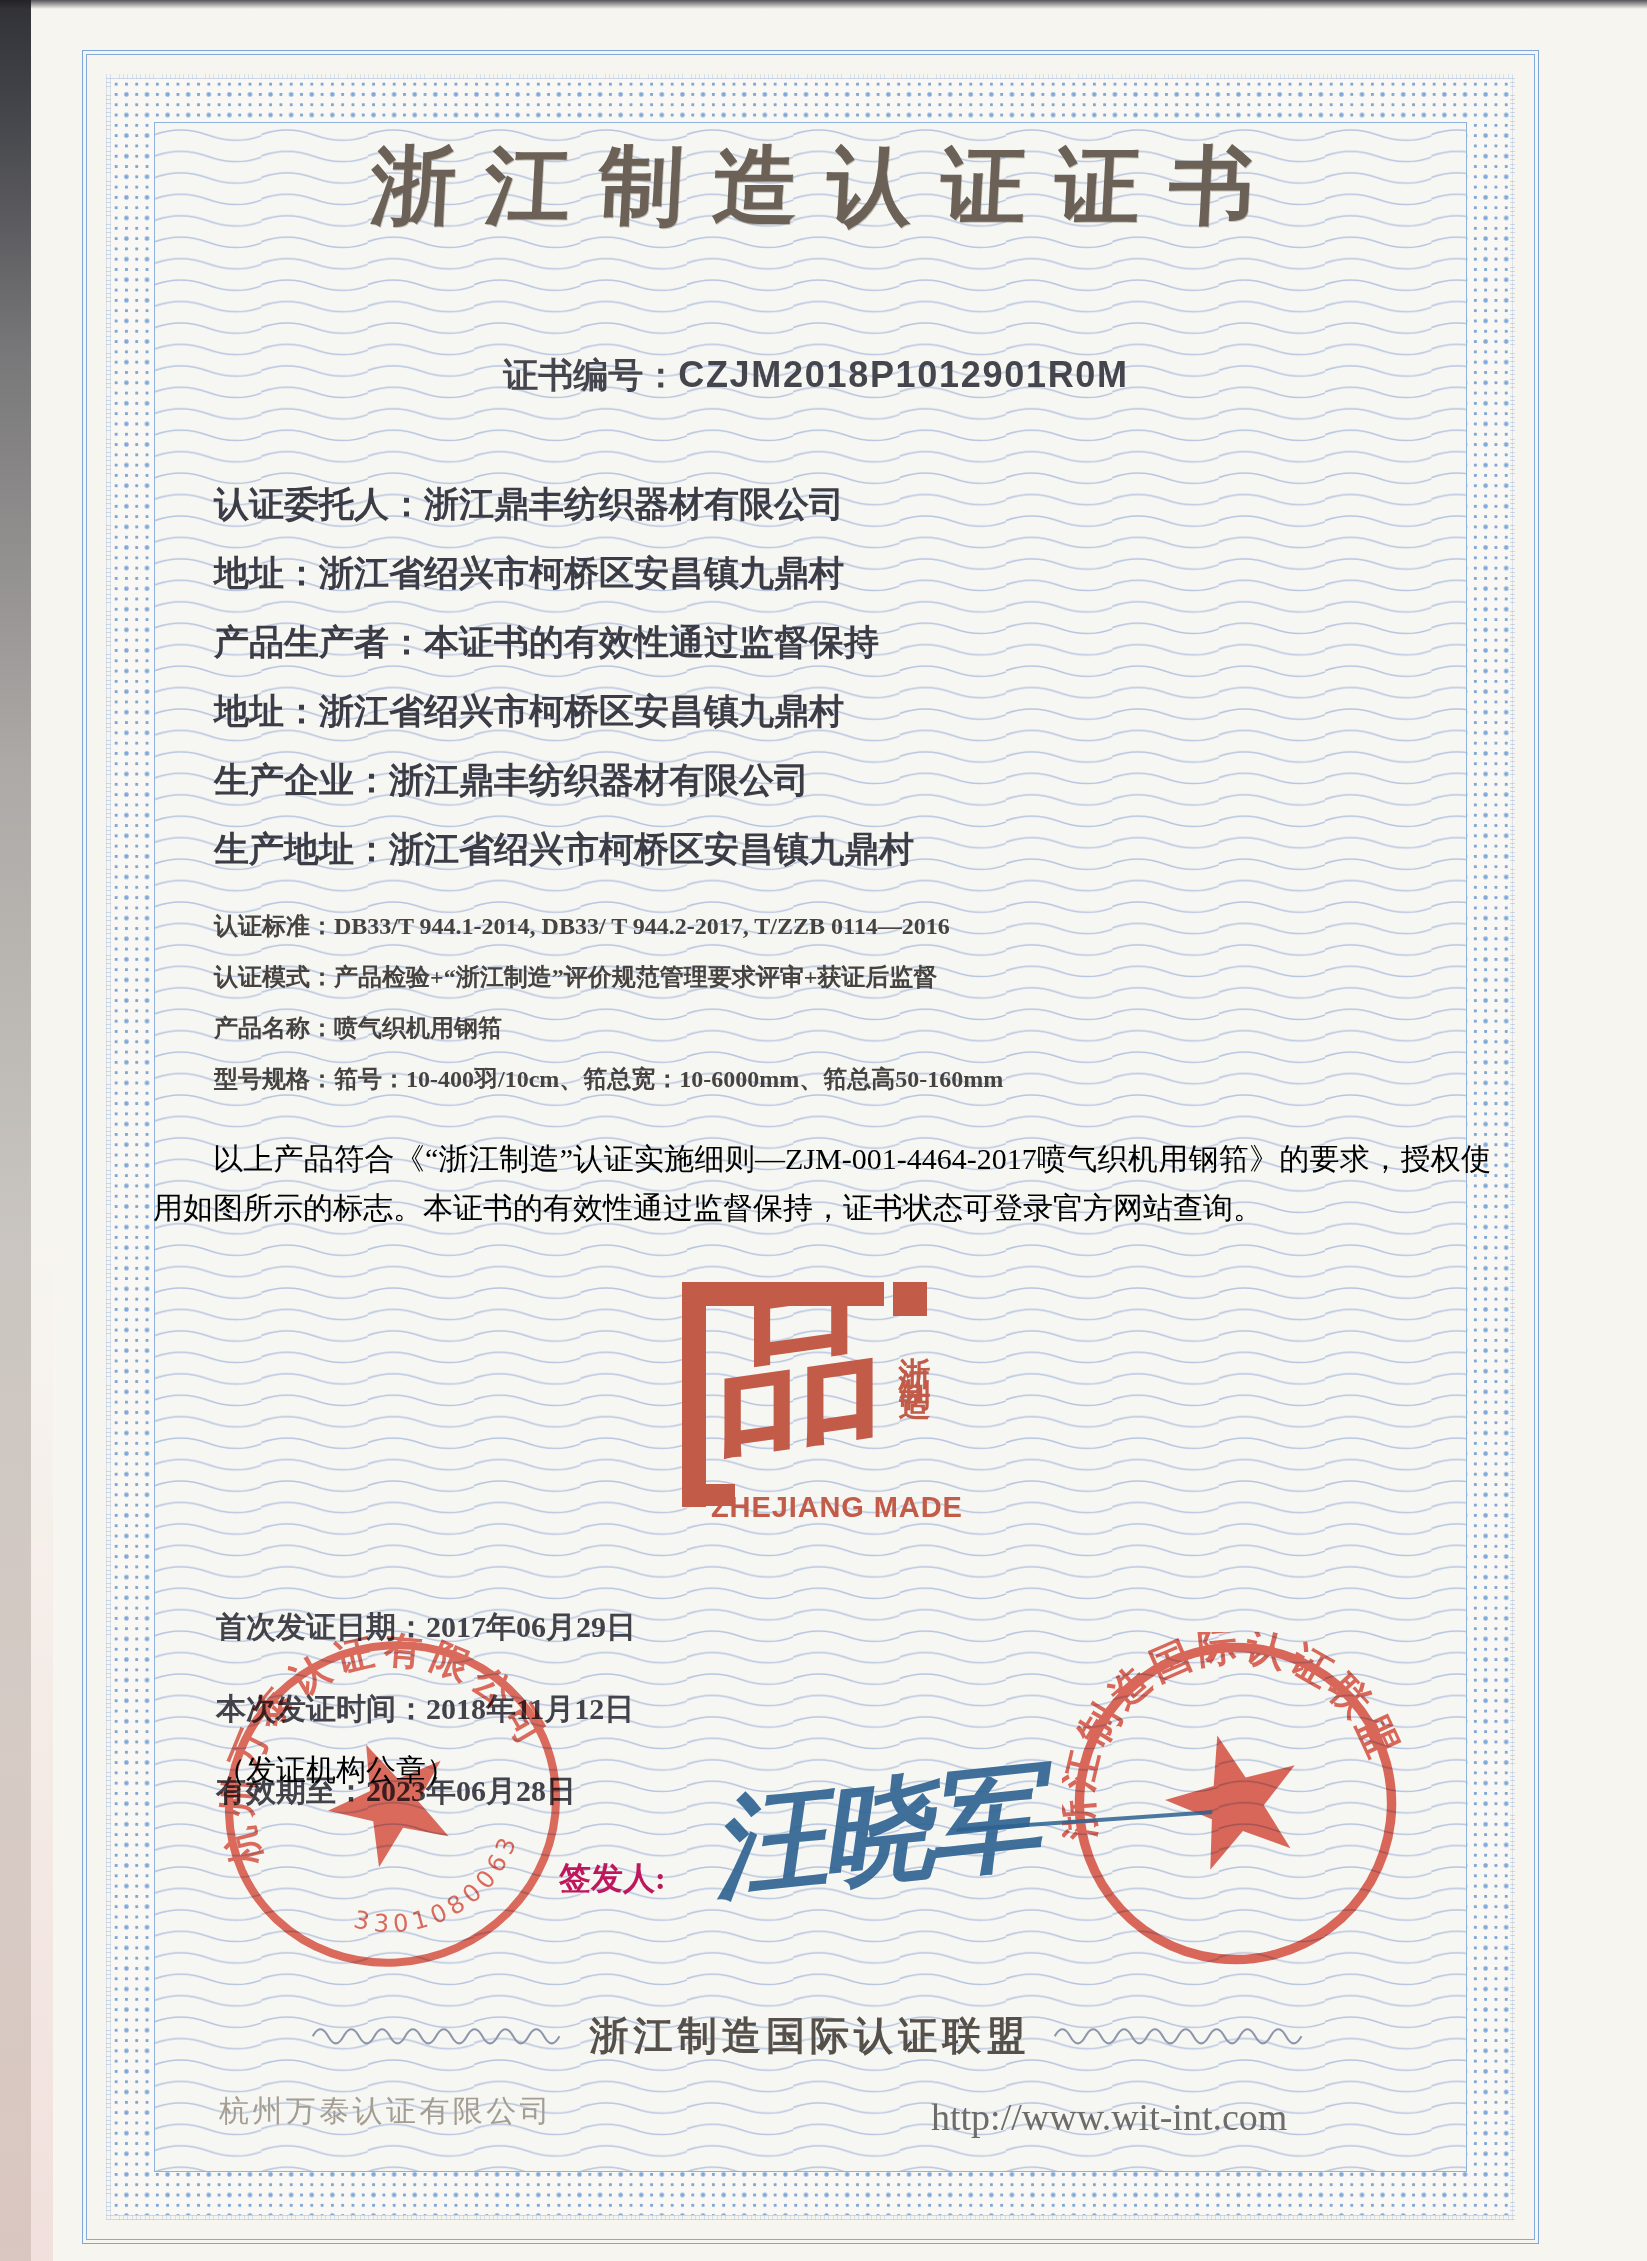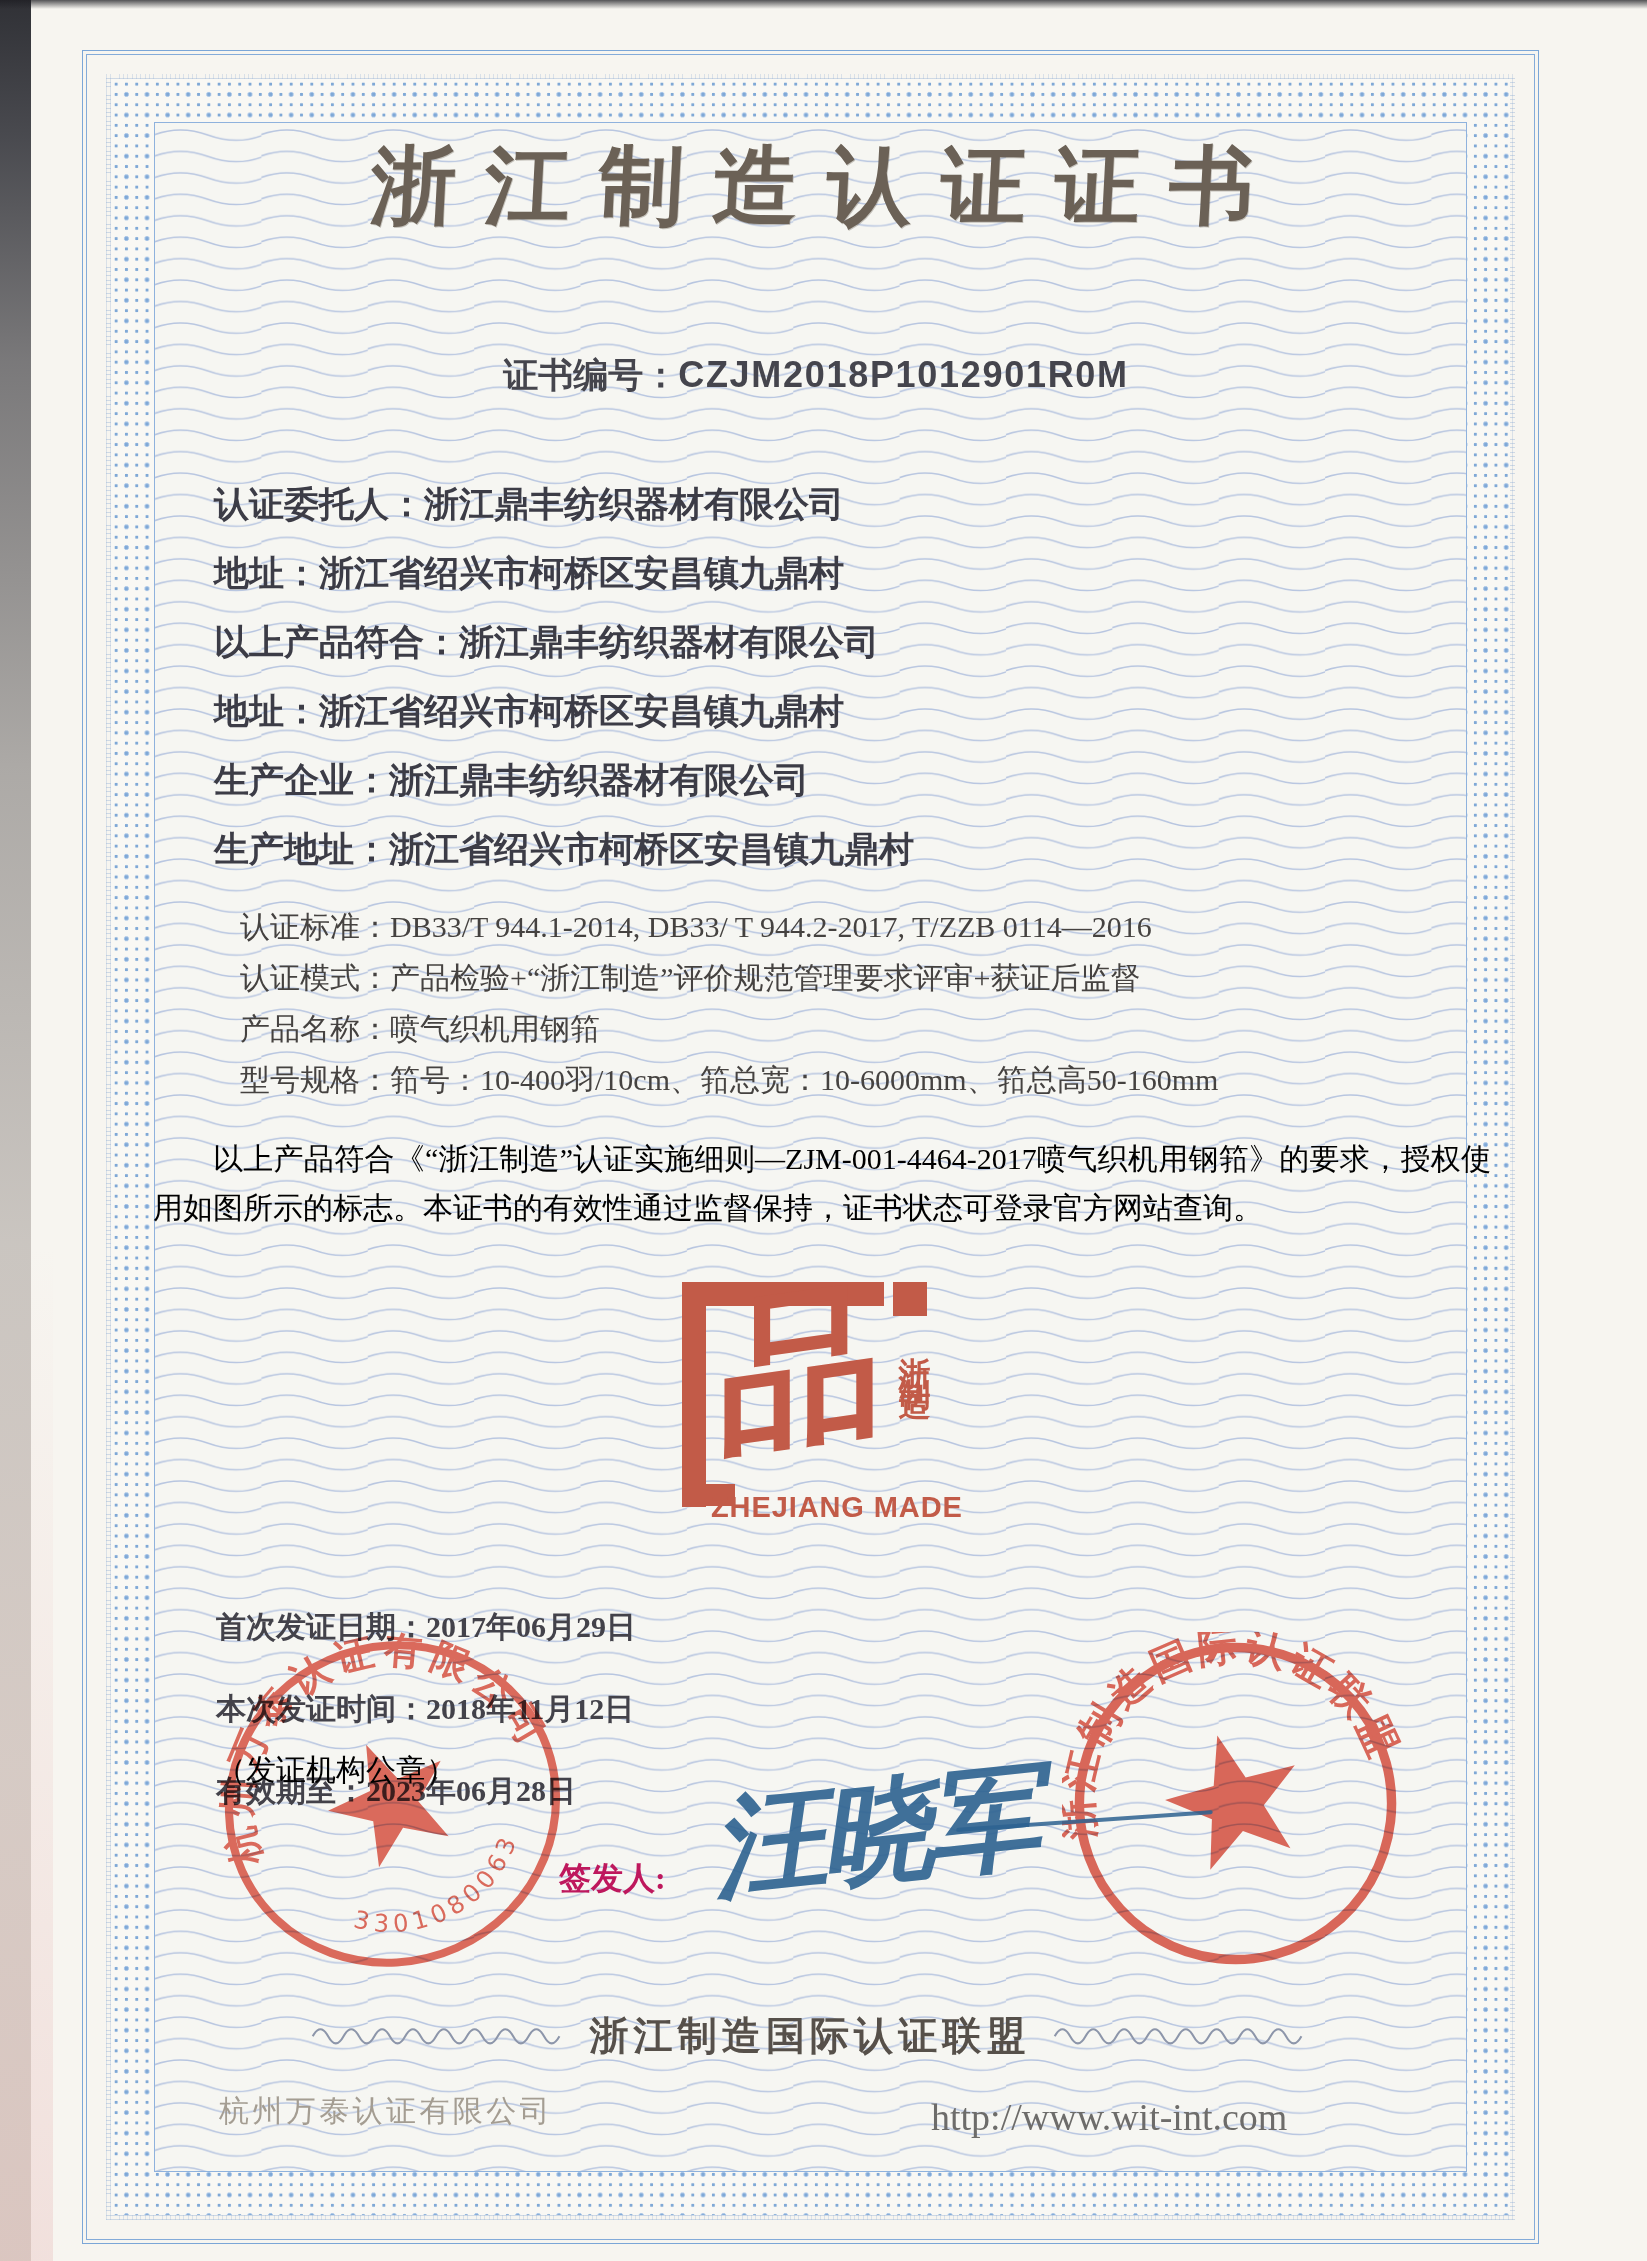--- a/index.html
+++ b/index.html
@@ -39,21 +39,21 @@
   
   .abs{position:absolute;z-index:2;}
   .title{left:154px;top:129px;width:1312px;text-align:center;
     font-size:85px;font-weight:700;letter-spacing:29px;padding-left:17px;
     color:#6b6156;transform:skewX(-3deg);text-shadow:0.9px 0.9px 0 rgba(107,97,86,.35);}
   .certno{left:154px;top:352px;width:1312px;text-align:center;color:#45454d;}
   .certno .lbl{font-size:35px;font-weight:700;margin-left:12px;}
   .certno .val{font-size:36px;font-weight:700;font-family:"Liberation Sans","DejaVu Sans",sans-serif;letter-spacing:1.7px;}
   .fields{left:214px;top:470px;width:1252px;font-size:35px;font-weight:700;color:#3c3c46;}
   .fields div{height:69px;line-height:69px;white-space:nowrap;}
-  .standards{left:214px;top:901px;width:1270px;font-size:30px;font-weight:400;color:#454240;margin-left:26px;}
+  .standards{left:214px;top:901px;width:1270px;font-size:24px;font-weight:700;color:#454240;}
   .standards div{height:51px;line-height:51px;white-space:nowrap;}
   .para{left:153px;top:1134px;width:1338px;font-size:30px;line-height:49px;
     color:#000000;text-indent:2em;text-align:justify;font-weight:500;}
 
   
   .logo{left:682px;top:1282px;width:266px;height:249px;z-index:2;}
   .logo .bar{position:absolute;background:#c25b48;}
   .logo .glyph{position:absolute;left:36px;top:5.1px;font-size:165px;line-height:1;
     color:#c25b48;font-weight:700;transform:rotate(-8deg) skewX(-8deg);}
   .logo .vert{position:absolute;left:211px;top:50px;writing-mode:vertical-rl;
@@ -114,21 +114,21 @@
 
   <div class="abs title">浙江制造认证证书</div>
 
   <div class="abs certno">
     <span class="lbl">证书编号：</span><span class="val">CZJM2018P1012901R0M</span>
   </div>
 
   <div class="abs fields">
     <div>认证委托人：浙江鼎丰纺织器材有限公司</div>
     <div>地址：浙江省绍兴市柯桥区安昌镇九鼎村</div>
-    <div>以上产品符合：浙江鼎丰纺织器材有限公司</div>
+    <div>产品生产者：本证书的有效性通过监督保持</div>
     <div>地址：浙江省绍兴市柯桥区安昌镇九鼎村</div>
     <div>生产企业：浙江鼎丰纺织器材有限公司</div>
     <div>生产地址：浙江省绍兴市柯桥区安昌镇九鼎村</div>
   </div>
 
   <div class="abs standards">
     <div>认证标准：DB33/T 944.1-2014, DB33/ T 944.2-2017, T/ZZB 0114—2016</div>
     <div>认证模式：产品检验+“浙江制造”评价规范管理要求评审+获证后监督</div>
     <div>产品名称：喷气织机用钢筘</div>
     <div>型号规格：筘号：10-400羽/10cm、筘总宽：10-6000mm、筘总高50-160mm</div>

